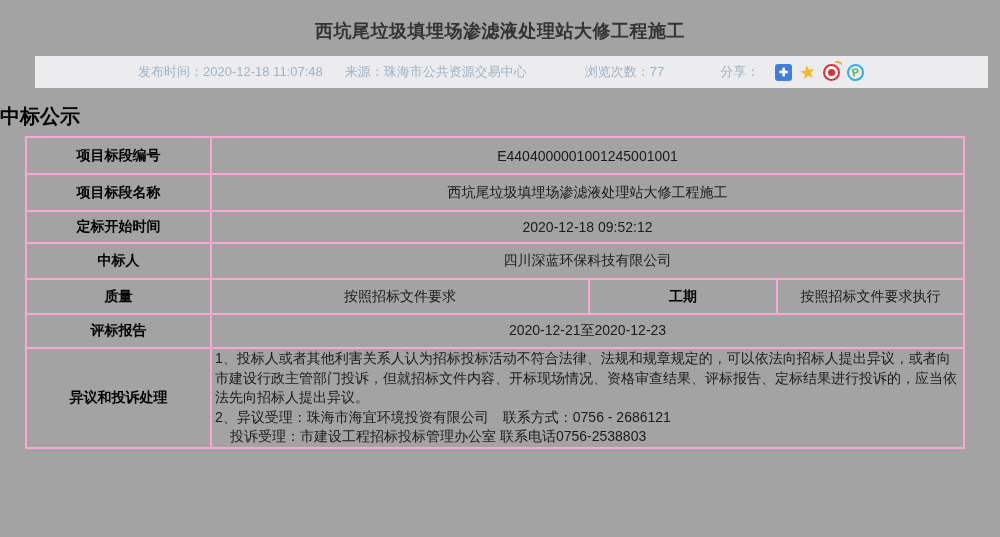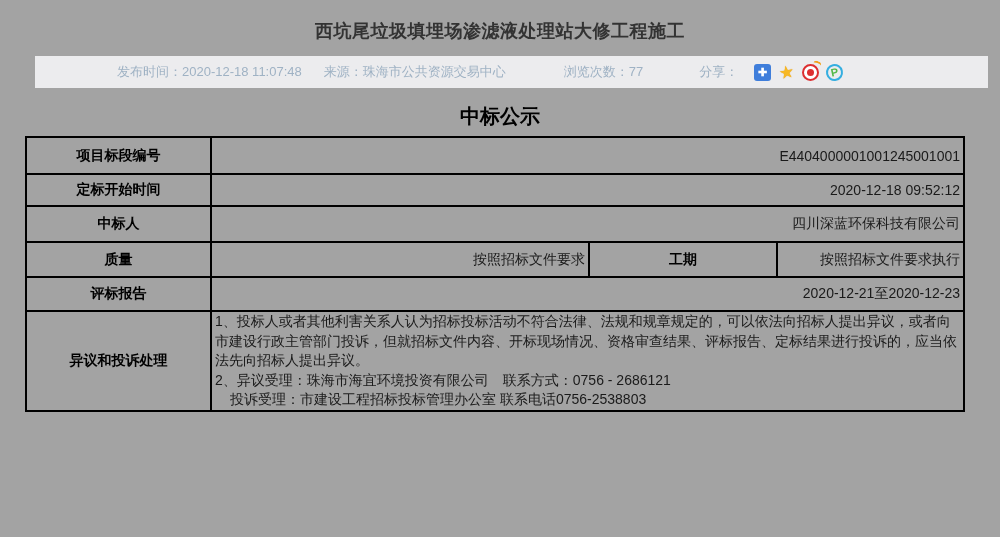--- a/index.html
+++ b/index.html
@@ -9,21 +9,21 @@
     font-family:"Liberation Sans", sans-serif; overflow:hidden;
   }
   .doc-title {
     position:absolute; top:19px; left:0; width:100%;
     text-align:center; font-size:18px; font-weight:bold; color:#333333;
     letter-spacing:0.5px;
   }
   .info-bar {
     position:absolute; top:56px; left:35px; width:953px; height:32px;
     background:#ececee; display:flex; align-items:center;
-    font-size:13px; color:#9fb2c4; padding-left:82px;
+    font-size:13px; color:#9fb2c4; padding-left:103px;
   }
   .info-item { white-space:nowrap; }
   .info-src { margin-left:22px; }
   .info-views { margin-left:58px; }
   .info-share { margin-left:56px; }
   .share-icons { display:flex; align-items:center; margin-left:16px; gap:7px; }
   .icon { display:inline-flex; align-items:center; justify-content:center; cursor:pointer; }
   .icon-plus {
     width:17px; height:17px; background:#3f7edb; border-radius:3px;
     color:#ffffff; font-size:11px; font-weight:bold; line-height:17px;
@@ -44,30 +44,30 @@
     content:""; position:absolute; right:-4px; top:-5px; width:8px; height:5px;
     border-top:2px solid #f2a11d; border-radius:50%; transform:rotate(18deg);
   }
   .icon-pengyou {
     width:17px; height:17px; border:2px solid #35aee0; border-radius:50%;
     color:#54b948; font-size:11px; font-weight:bold; line-height:13px;
     transform:rotate(-12deg);
   }
   .section-heading {
     position:absolute; top:103px; left:0; width:100%;
-    text-align:center; font-size:20px; font-weight:bold; color:#000000;
+    text-align:left; font-size:20px; font-weight:bold; color:#000000;
   }
   table.main {
     position:absolute; top:136px; left:25px; width:938px;
     border-collapse:collapse; table-layout:fixed;
     font-size:14px; color:#1a1a1a;
   }
-  table.main td { border:2px solid #000000; padding:0 3px; vertical-align:middle; overflow:hidden; }
+  table.main td { border:2px solid #f9a8d4; padding:0 3px; vertical-align:middle; overflow:hidden; }
   td.lbl { text-align:center; font-weight:bold; padding:0; color:#000; }
-  td.val { text-align:right; }
+  td.val { text-align:center; }
   td.cert-cell { padding:0; }
   .cert-head { display:flex; height:18px; align-items:center; font-weight:bold; color:#000; }
   .cert-head .c1 { width:75px; text-align:center; }
   .cert-head .c2 { flex:1; text-align:center; }
   .cert-head .c3 { width:176px; text-align:center; }
   .cert-inputs { display:flex; align-items:center; padding:0 1px 2px 2px; gap:3px; height:22px; }
   .cert-box {
     border:1px solid #444444; background:#fff; height:20px; line-height:18px;
     font-size:13px; padding:0 2px; white-space:nowrap; overflow:hidden;
   }
@@ -107,20 +107,24 @@
         <col style="width:188px">
         <col style="width:187px">
       </colgroup>
 
     <tbody>
         <tr style="height:37px">
       <td class="lbl">项目标段编号</td>
       <td class="val" colspan="3">E4404000001001245001001</td>
     </tr>
 
+    <tr style="height:37px">
+      <td class="lbl">项目标段名称</td>
+      <td class="val" colspan="3">西坑尾垃圾填埋场渗滤液处理站大修工程施工</td>
+    </tr>
 
     <tr style="height:32px">
       <td class="lbl">定标开始时间</td>
       <td class="val" colspan="3">2020-12-18 09:52:12</td>
     </tr>
 
     <tr style="height:36px">
       <td class="lbl">中标人</td>
       <td class="val" colspan="3">四川深蓝环保科技有限公司</td>
     </tr>

